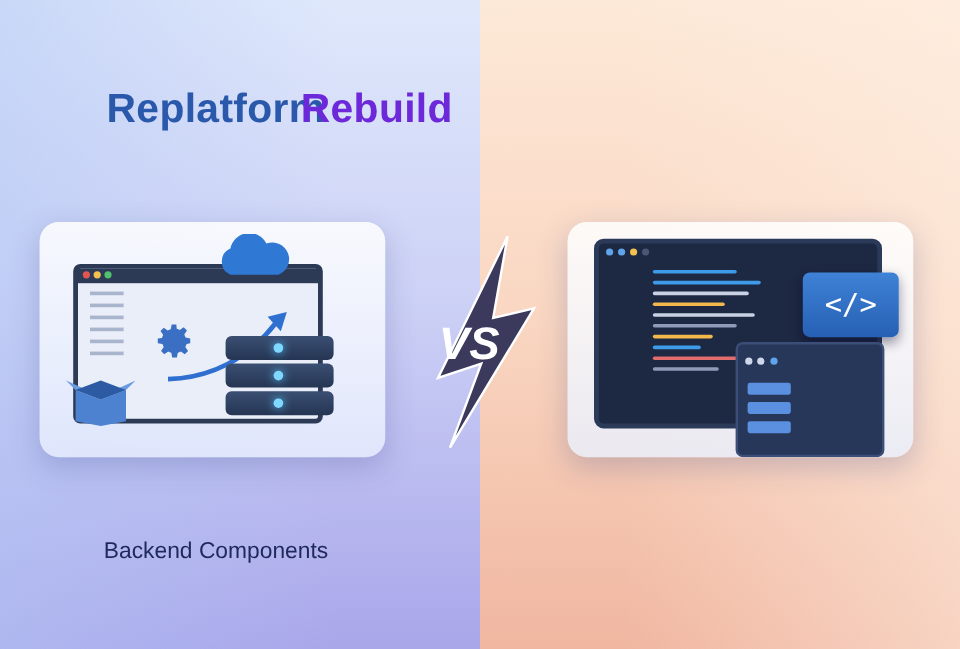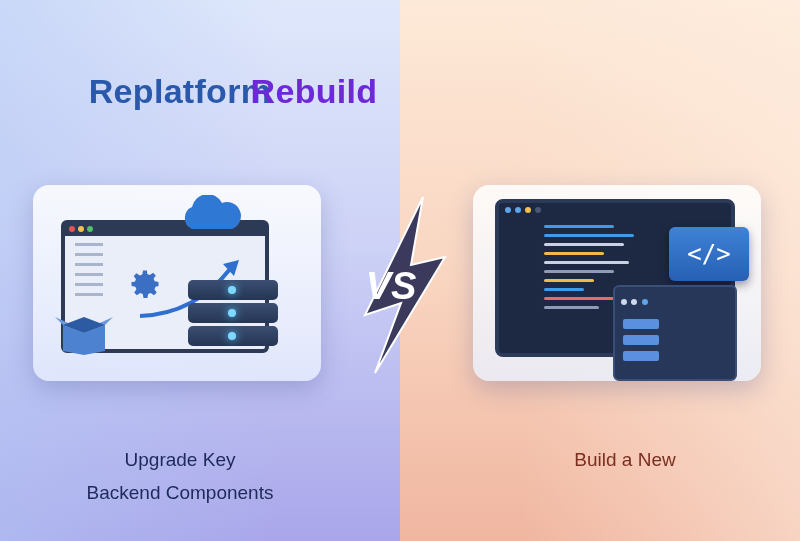--- a/index.html
+++ b/index.html
@@ -114,18 +114,16 @@
   <div class="tag">&lt;/&gt;</div>
   <div class="win">
     <div style="padding:4px 6px"><span class="dot" style="background:#cfd8ea"></span> <span class="dot" style="background:#cfd8ea"></span> <span class="dot" style="background:#5fa3e8"></span></div>
     <div class="btn"></div>
       <div class="btn"></div>
       <div class="btn"></div>
   </div>
 </div>
 
 <div class="desc l">
-  <div>Upgrade Key</div>
   <div>Backend Components</div>
 </div>
 <div class="desc r">
-  <div>Build a New</div>
 </div>
 
 </body></html>

